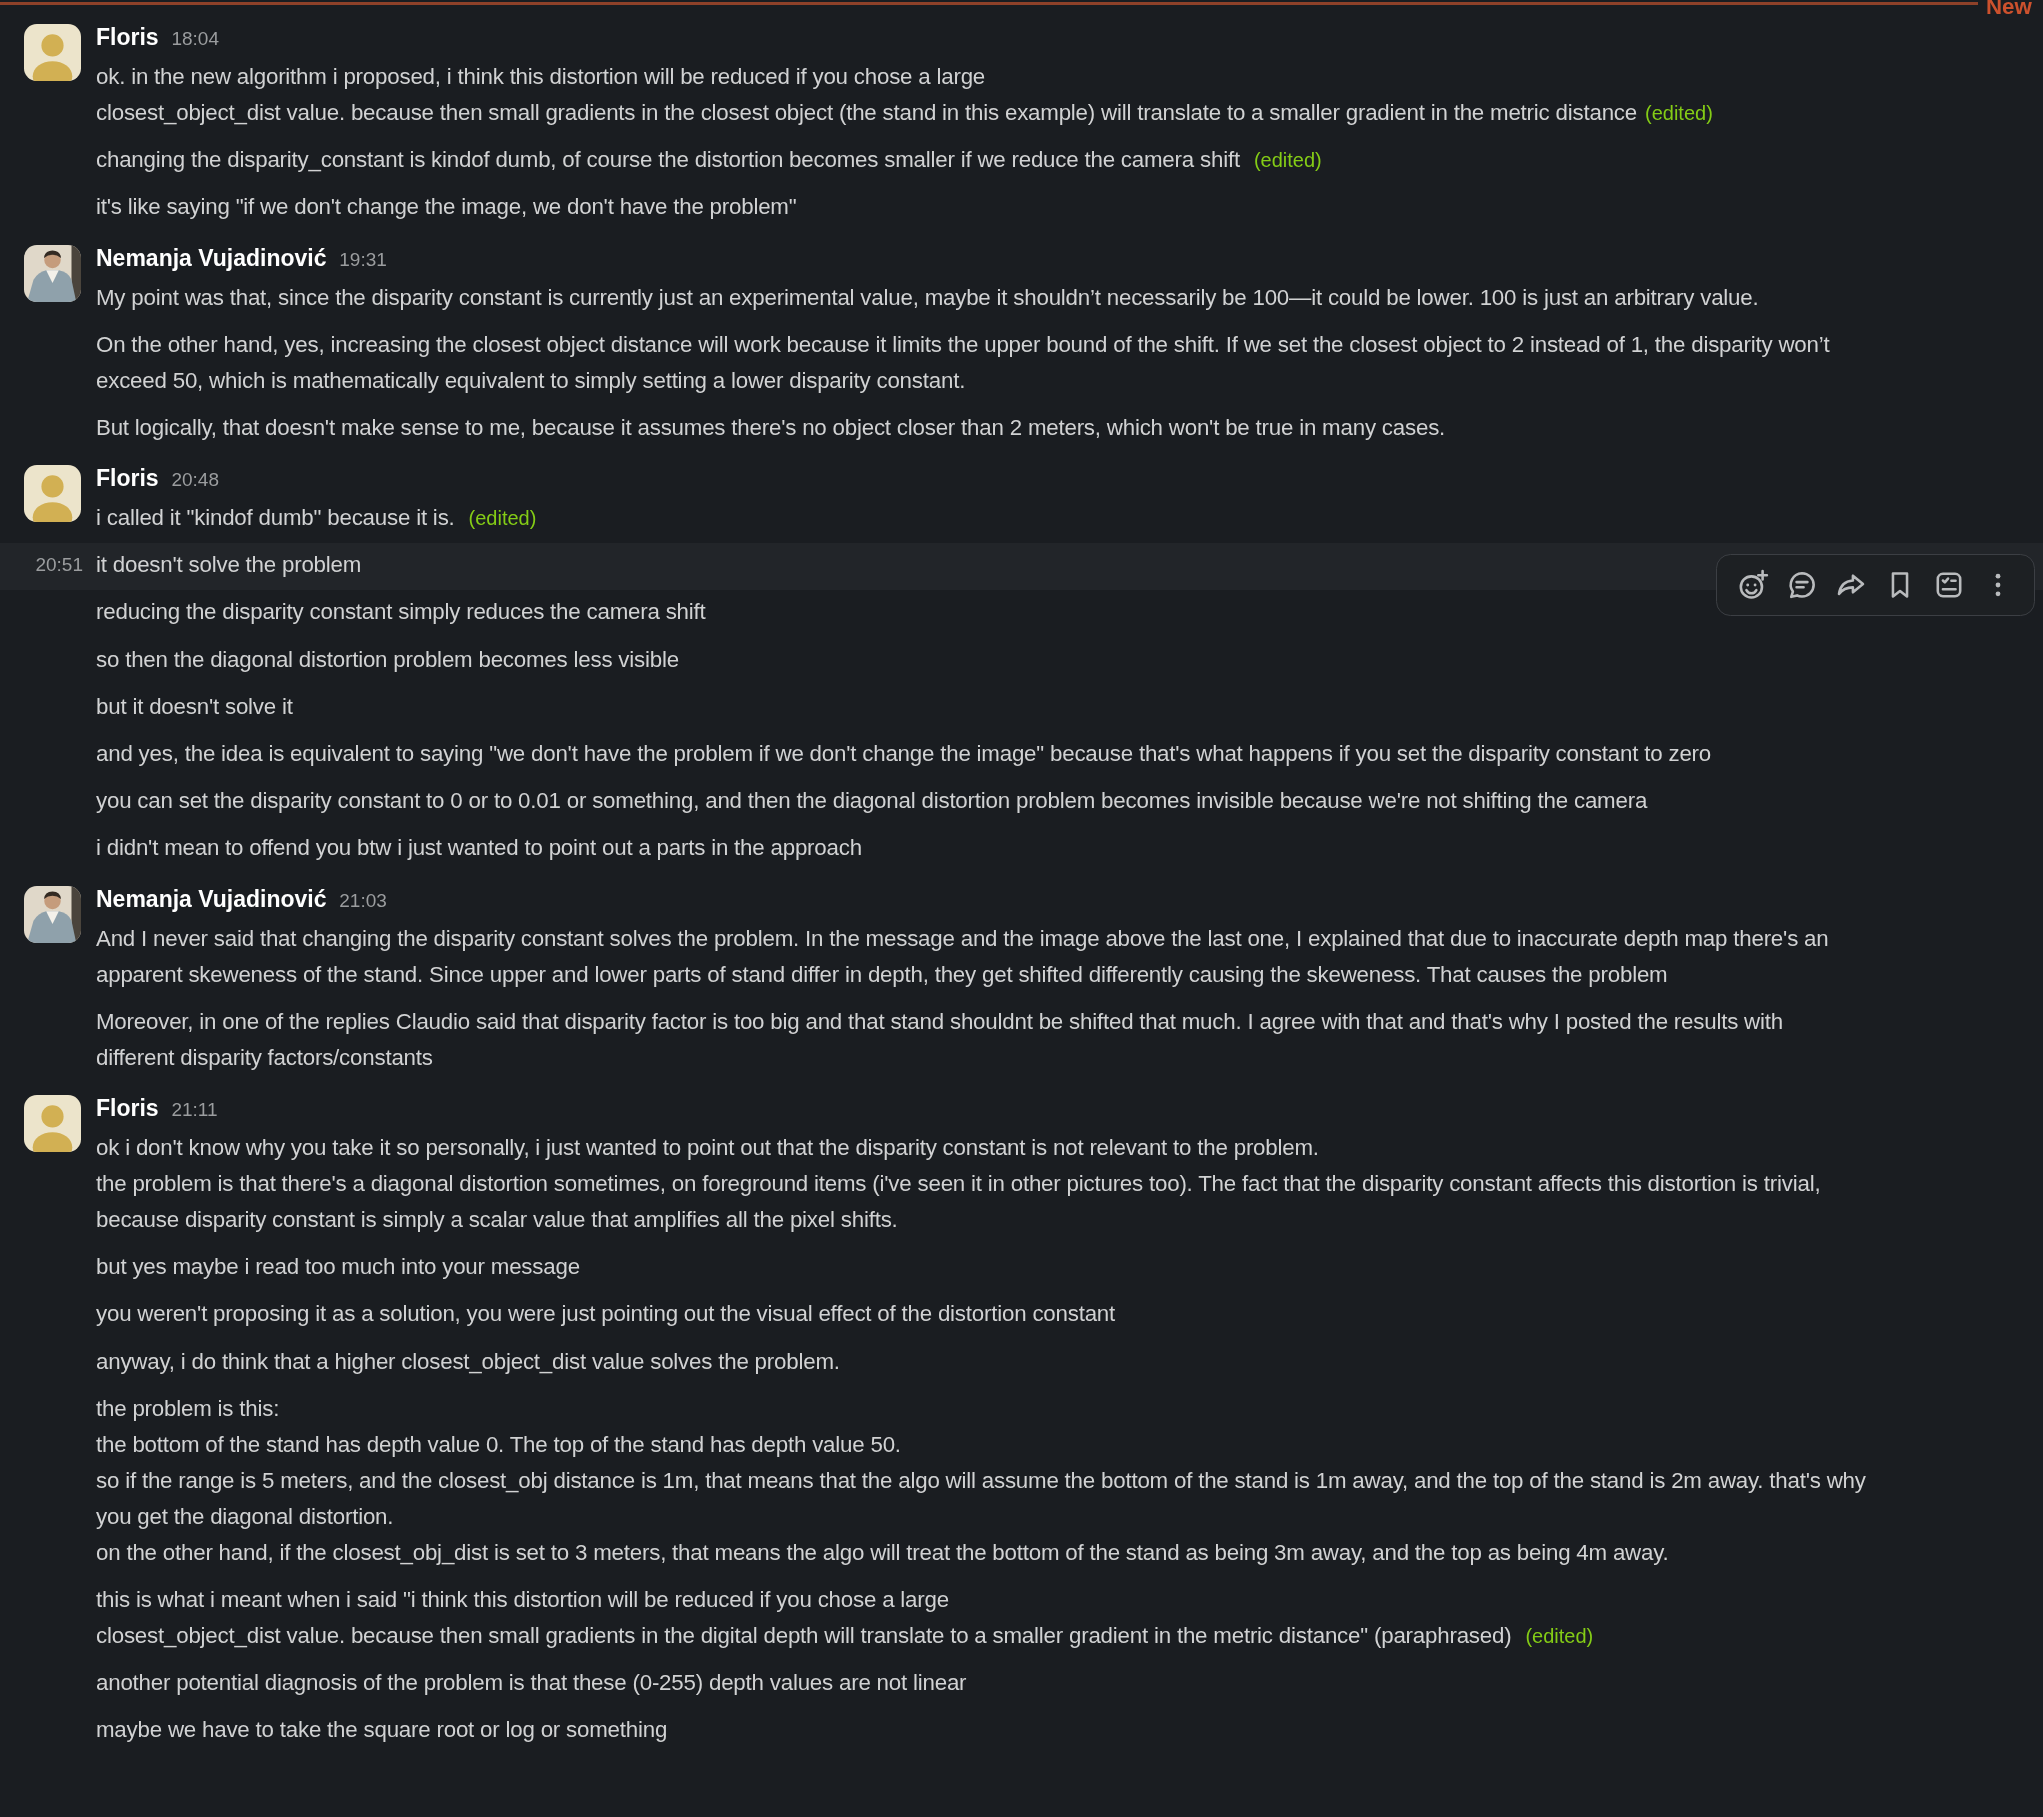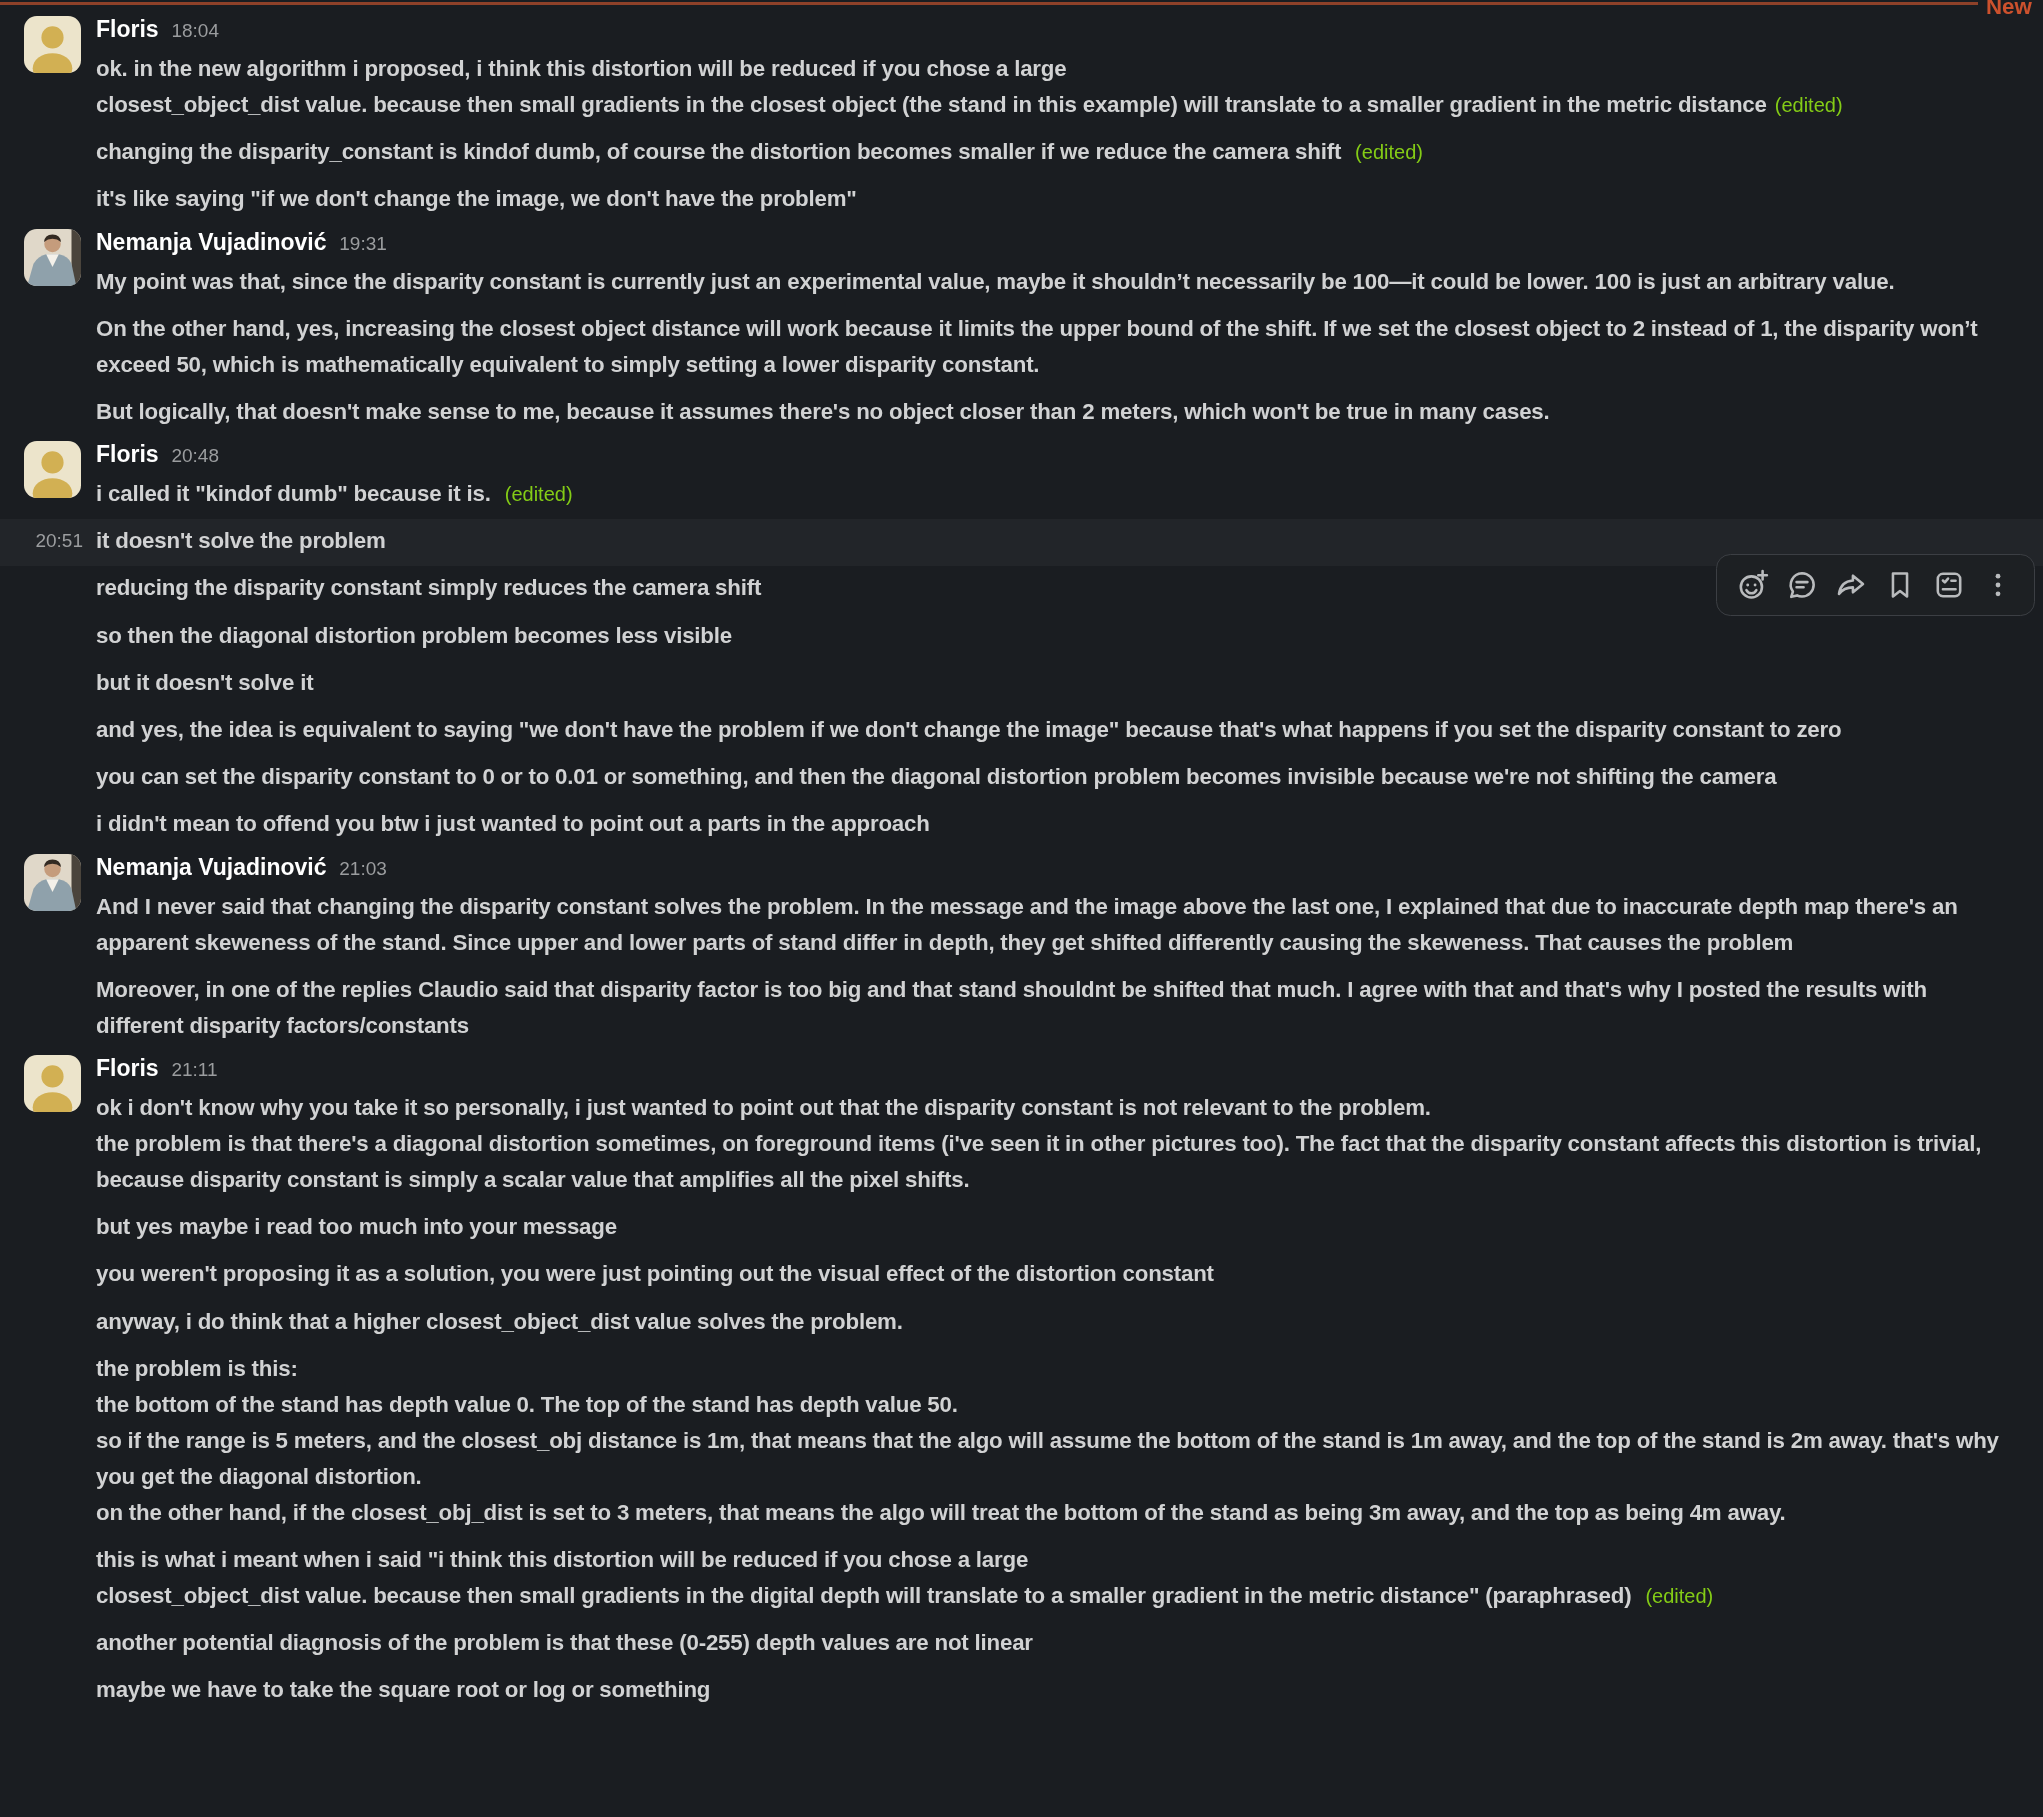--- a/index.html
+++ b/index.html
@@ -22,31 +22,31 @@
     padding:0 11.2px 0 8px;margin-top:-4.8px;
   }
   
   .messages{padding-top:11.2px;}
   .group{position:relative;padding:0 32px 0 96px;}
   .avatar{
     position:absolute;left:24px;top:4.8px;width:57px;height:57px;
     border-radius:12.8px;overflow:hidden;
   }
   .avatar svg{display:block;width:57px;height:57px;}
-  .head{height:35px;display:flex;align-items:baseline;gap:12.8px;padding-top:4.8px;box-sizing:border-box;}
+  .head{height:35px;display:flex;align-items:baseline;gap:12.8px;padding-top:4.8px;box-sizing:border-box;margin-top:8px;}
   .name{font-weight:bold;font-size:23px;color:#ffffff;line-height:27px;}
   .time{font-size:19px;color:#9b9d9f;line-height:19px;}
   .row{
     position:relative;
     padding:4.8px 0 6.4px;
     font-size:22.3px;
     line-height:36px;
     overflow:hidden;
   }
-  .row .txt{white-space:pre;letter-spacing:-0.2px;color:#d1d2d3;font-weight:bold;}
+  .row .txt{white-space:pre;letter-spacing:-0.2px;color:#d1d2d3;}
   .row .edited{font-size:20px;color:#84cc16;margin-left:8px;letter-spacing:0;}
   .row.hover{
     background:#222529;
     margin-left:-96px;padding-left:96px;
     margin-right:-32px;padding-right:44px;
   }
   .gutter-time{
     position:absolute;left:0;top:4.8px;width:83px;
     text-align:right;font-size:19px;line-height:36px;color:#9b9d9f;
   }

